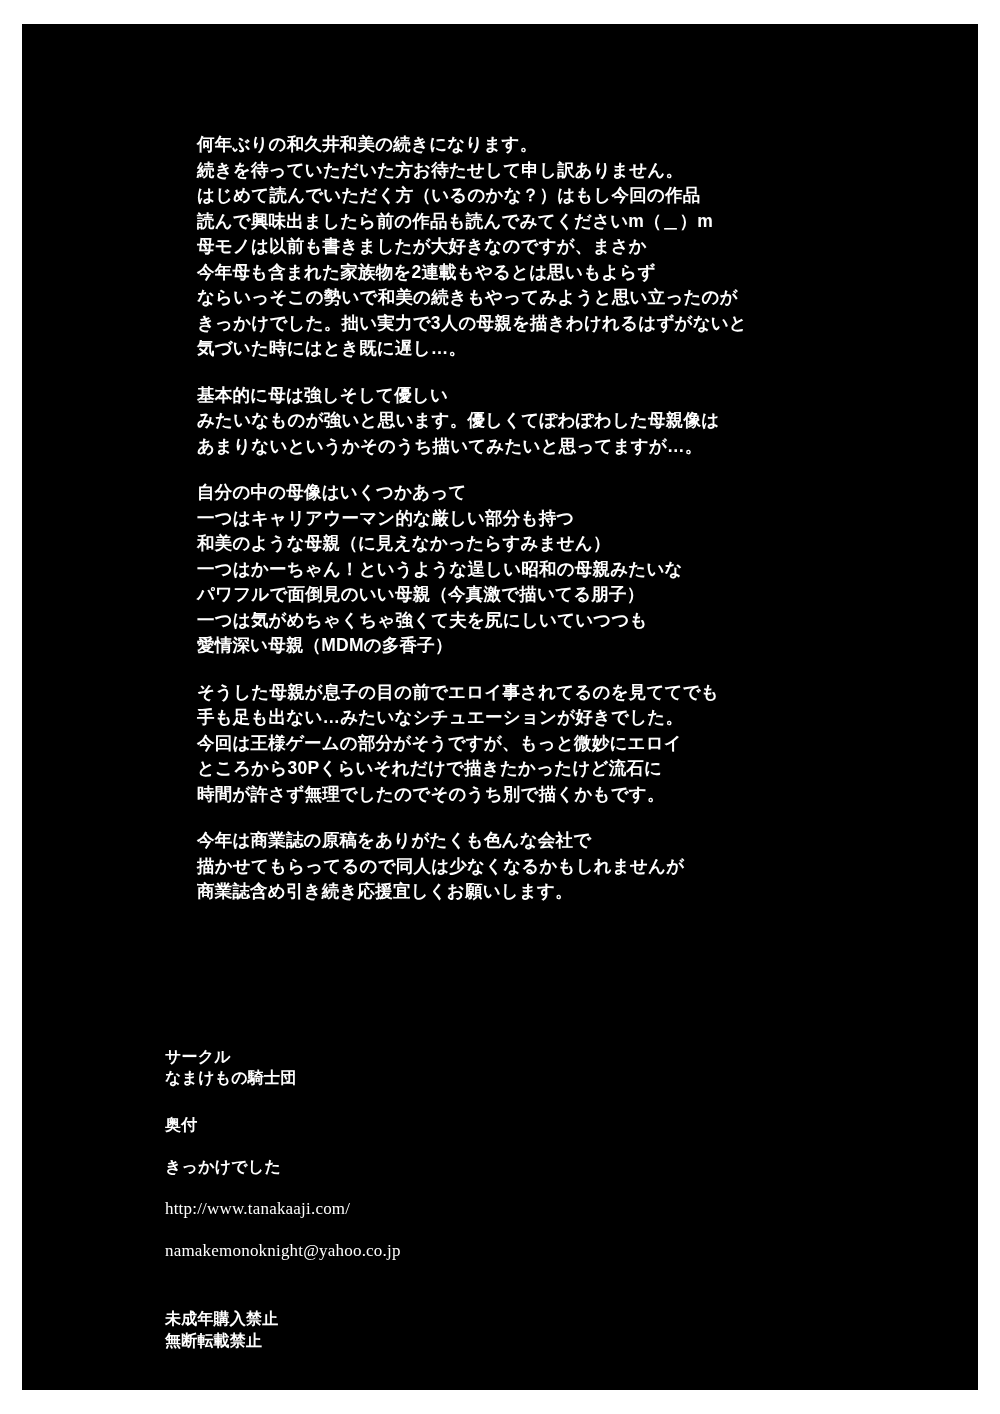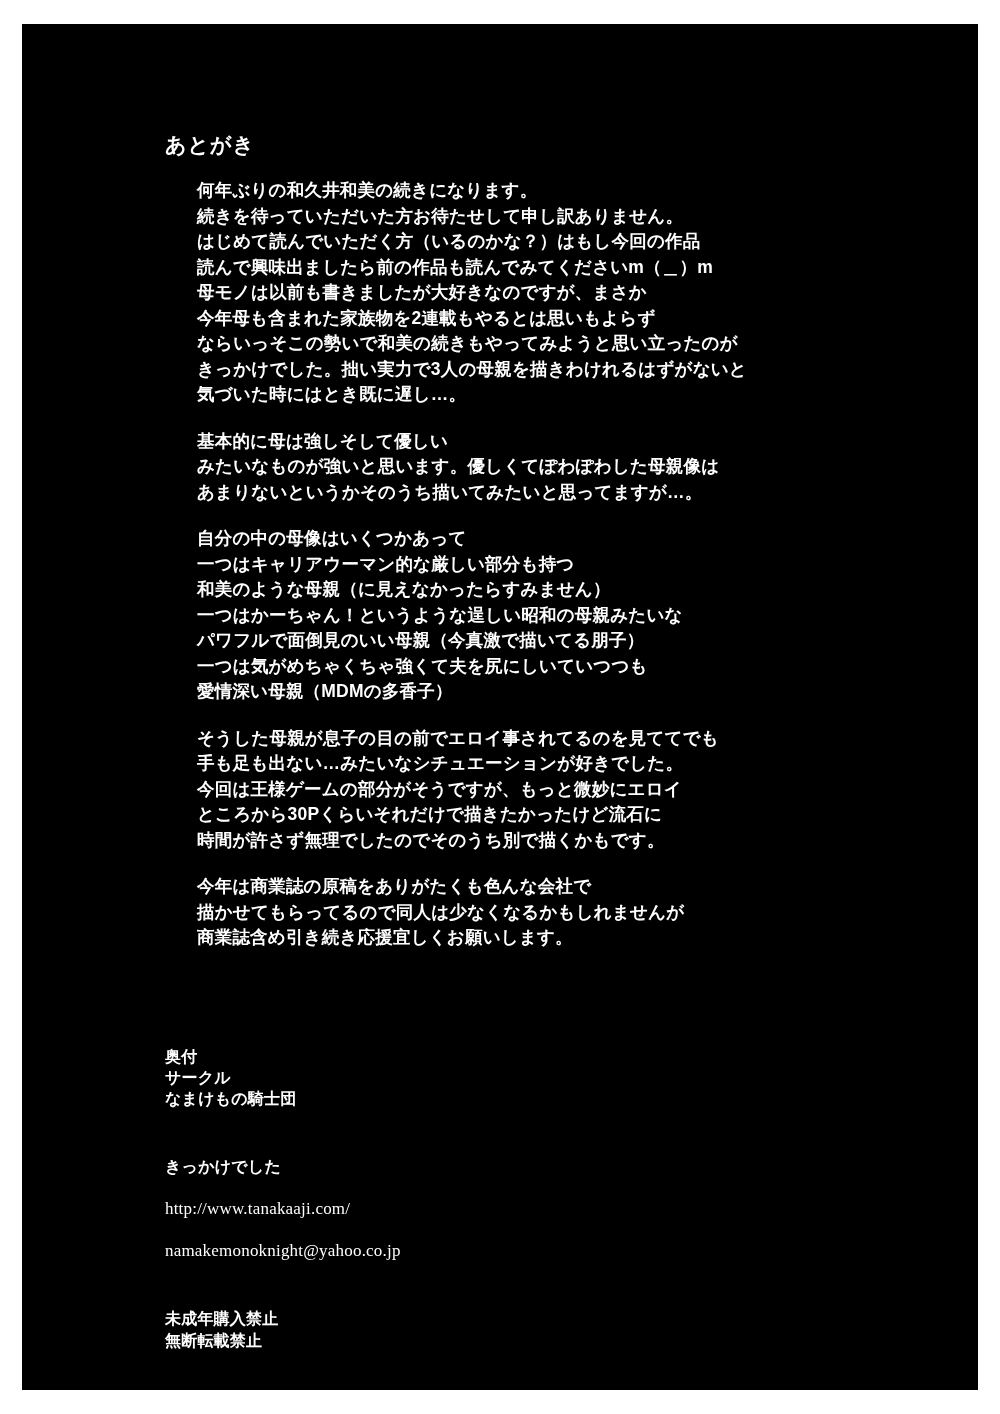--- a/index.html
+++ b/index.html
@@ -98,21 +98,20 @@
     white-space: pre-line;
   }
 </style>
 </head>
 <body>
 
 <div class="page">
   <div class="page-black">
 
     <div class="content">
-      <div class="afterword-title">あとがき</div>
       <div class="para">何年ぶりの和久井和美の続きになります。
 続きを待っていただいた方お待たせして申し訳ありません。
 はじめて読んでいただく方（いるのかな？）はもし今回の作品
 読んで興味出ましたら前の作品も読んでみてくださいm（＿）m
 母モノは以前も書きましたが大好きなのですが、まさか
 今年母も含まれた家族物を2連載もやるとは思いもよらず
 ならいっそこの勢いで和美の続きもやってみようと思い立ったのが
 きっかけでした。拙い実力で3人の母親を描きわけれるはずがないと
 気づいた時にはとき既に遅し…。</div>
       <div class="para">基本的に母は強しそして優しい
@@ -129,23 +128,23 @@
 手も足も出ない…みたいなシチュエーションが好きでした。
 今回は王様ゲームの部分がそうですが、もっと微妙にエロイ
 ところから30Pくらいそれだけで描きたかったけど流石に
 時間が許さず無理でしたのでそのうち別で描くかもです。</div>
       <div class="para last-before-sign">今年は商業誌の原稿をありがたくも色んな会社で
 描かせてもらってるので同人は少なくなるかもしれませんが
 商業誌含め引き続き応援宜しくお願いします。</div>
     </div>
 
     <div class="colophon">
-      <div class="colophon-block" style="margin-bottom:0;">奥付</div>
       <div class="colophon-block">サークル
 なまけもの騎士団</div>
+      <div class="colophon-block" style="margin-bottom:0;">奥付</div>
       <div class="colophon-block contact">
         <div class="jp">きっかけでした</div>
         <div>http://www.tanakaaji.com/</div>
         <div>namakemonoknight@yahoo.co.jp</div>
       </div>
     </div>
 
     <div class="notices">未成年購入禁止
 無断転載禁止</div>
 

